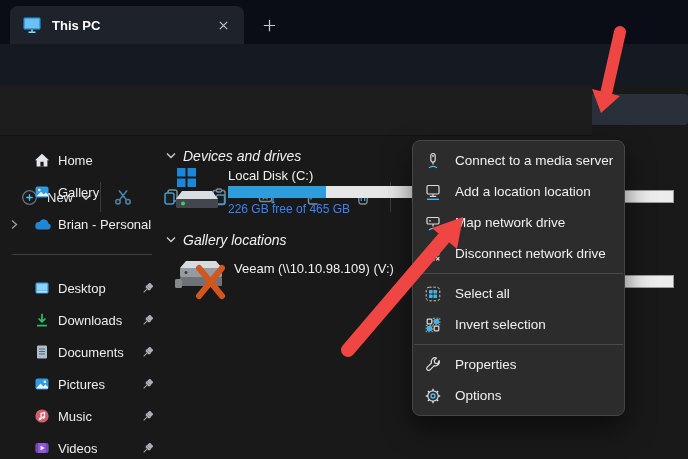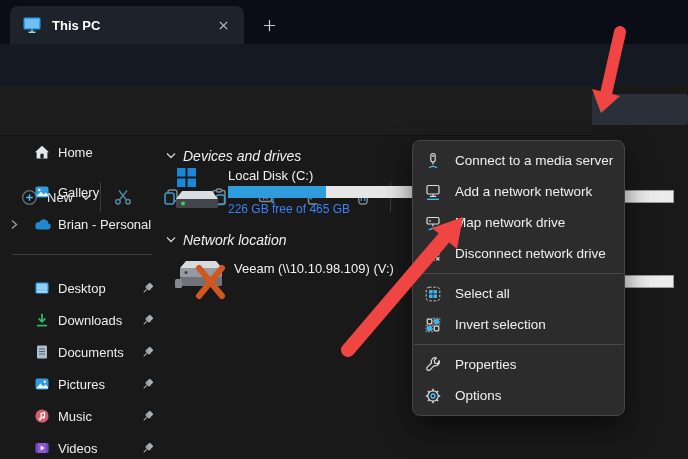--- a/index.html
+++ b/index.html
@@ -213,21 +213,21 @@
     <div class="tb-btn" style="left:578px;width:40px;">
       <svg width="22" height="20" viewBox="0 0 22 20">
           <circle cx="4" cy="10" r="1.6" fill="#e8e8e8"></circle>
           <circle cx="11" cy="10" r="1.6" fill="#e8e8e8"></circle>
           <circle cx="18" cy="10" r="1.6" fill="#e8e8e8"></circle>
         </svg>
     </div>
   </div>
 
   <div>
-    <div class="side-item" style="top:136px;text-decoration:underline;">
+    <div class="side-item" style="top:144px;text-decoration:underline;">
       <span class="side-ico">
           <svg width="16" height="16" viewBox="0 0 16 16">
             <path d="M8 1.8 L15 8.3 H13.4 V14.5 H2.6 V8.3 H1 Z" fill="#e4e7ea"></path>
             <rect x="6.4" y="9.8" width="3.2" height="4.7" fill="#191919"></rect>
           </svg>
         </span>
       <span class="side-label">Home</span>
     </div>
     <div class="side-item" style="top:176px;">
       <span class="side-ico">
@@ -400,21 +400,21 @@
         <span class="disk-detail" style="display:block;">226 GB free of 465 GB</span>
       </span>
     </div>
 
     <div class="sec-header" style="top:231px;">
       <span style="display:flex;">
           <svg width="10" height="8" viewBox="0 0 10 8">
             <path d="M1 1.5 L5 5.5 L9 1.5" stroke="#d0d0d0" stroke-width="1.3" fill="none"></path>
           </svg>
         </span>
-      <span>Network location</span>
+      <span>Gallery locations</span>
     </div>
 
     <div class="file-item" style="left:172px;top:253px;">
       <span style="display:flex;">
         <svg width="56" height="52" viewBox="0 0 56 52">
           <polygon points="14,8 44,8 50,15 8,15" fill="#d7dade"></polygon>
           <rect x="8" y="15" width="42" height="9" rx="1" fill="#979ba1"></rect>
           <rect x="8" y="24" width="42" height="9" rx="1" fill="#6f7378"></rect>
           <circle cx="14" cy="19.5" r="1.5" fill="#3a3d42"></circle>
           <rect x="3" y="26" width="7" height="9" rx="1.5" fill="#85898e"></rect>
@@ -448,21 +448,21 @@
     <div class="menu-item">
       <span class="mi">
           <svg width="18" height="18" viewBox="0 0 18 18">
             <g fill="none" stroke="#dcdcdc" stroke-width="1.2">
               <rect x="3" y="2.5" width="12" height="8.5" rx="1.2"></rect>
               <path d="M9 11 v2.4 M5.8 13.4 h6.4"></path>
             </g>
             <path d="M3 16.3 h12" stroke="#4cc2ff" stroke-width="1.3" fill="none"></path>
           </svg>
         </span>
-      <span>Add a network network</span>
+      <span>Add a location location</span>
     </div>
     <div class="menu-item">
       <span class="mi">
           <svg width="18" height="18" viewBox="0 0 18 18">
             <g fill="none" stroke="#dcdcdc" stroke-width="1.2">
               <rect x="3" y="3.5" width="12" height="6.5" rx="1.2"></rect>
               <path d="M9 10 v2.4"></path>
             </g>
             <circle cx="6" cy="6.8" r="0.9" fill="#dcdcdc"></circle>
             <path d="M5 16 q4 -3.4 8 0" stroke="#4cc2ff" stroke-width="1.3" fill="none"></path>

